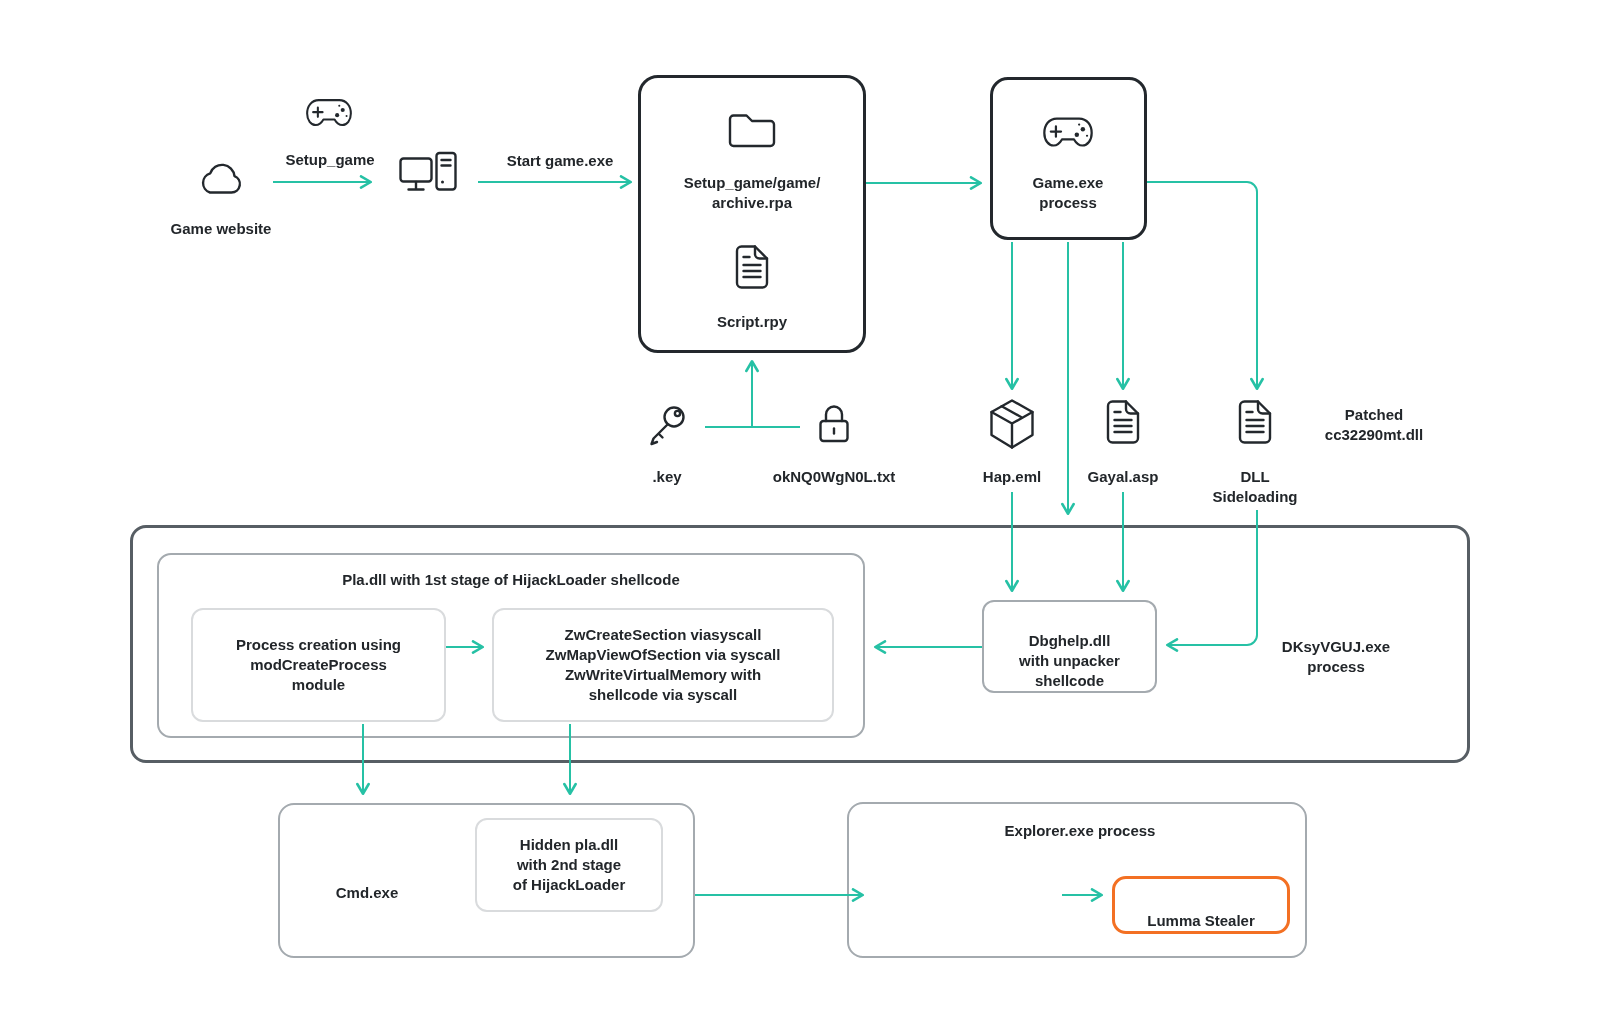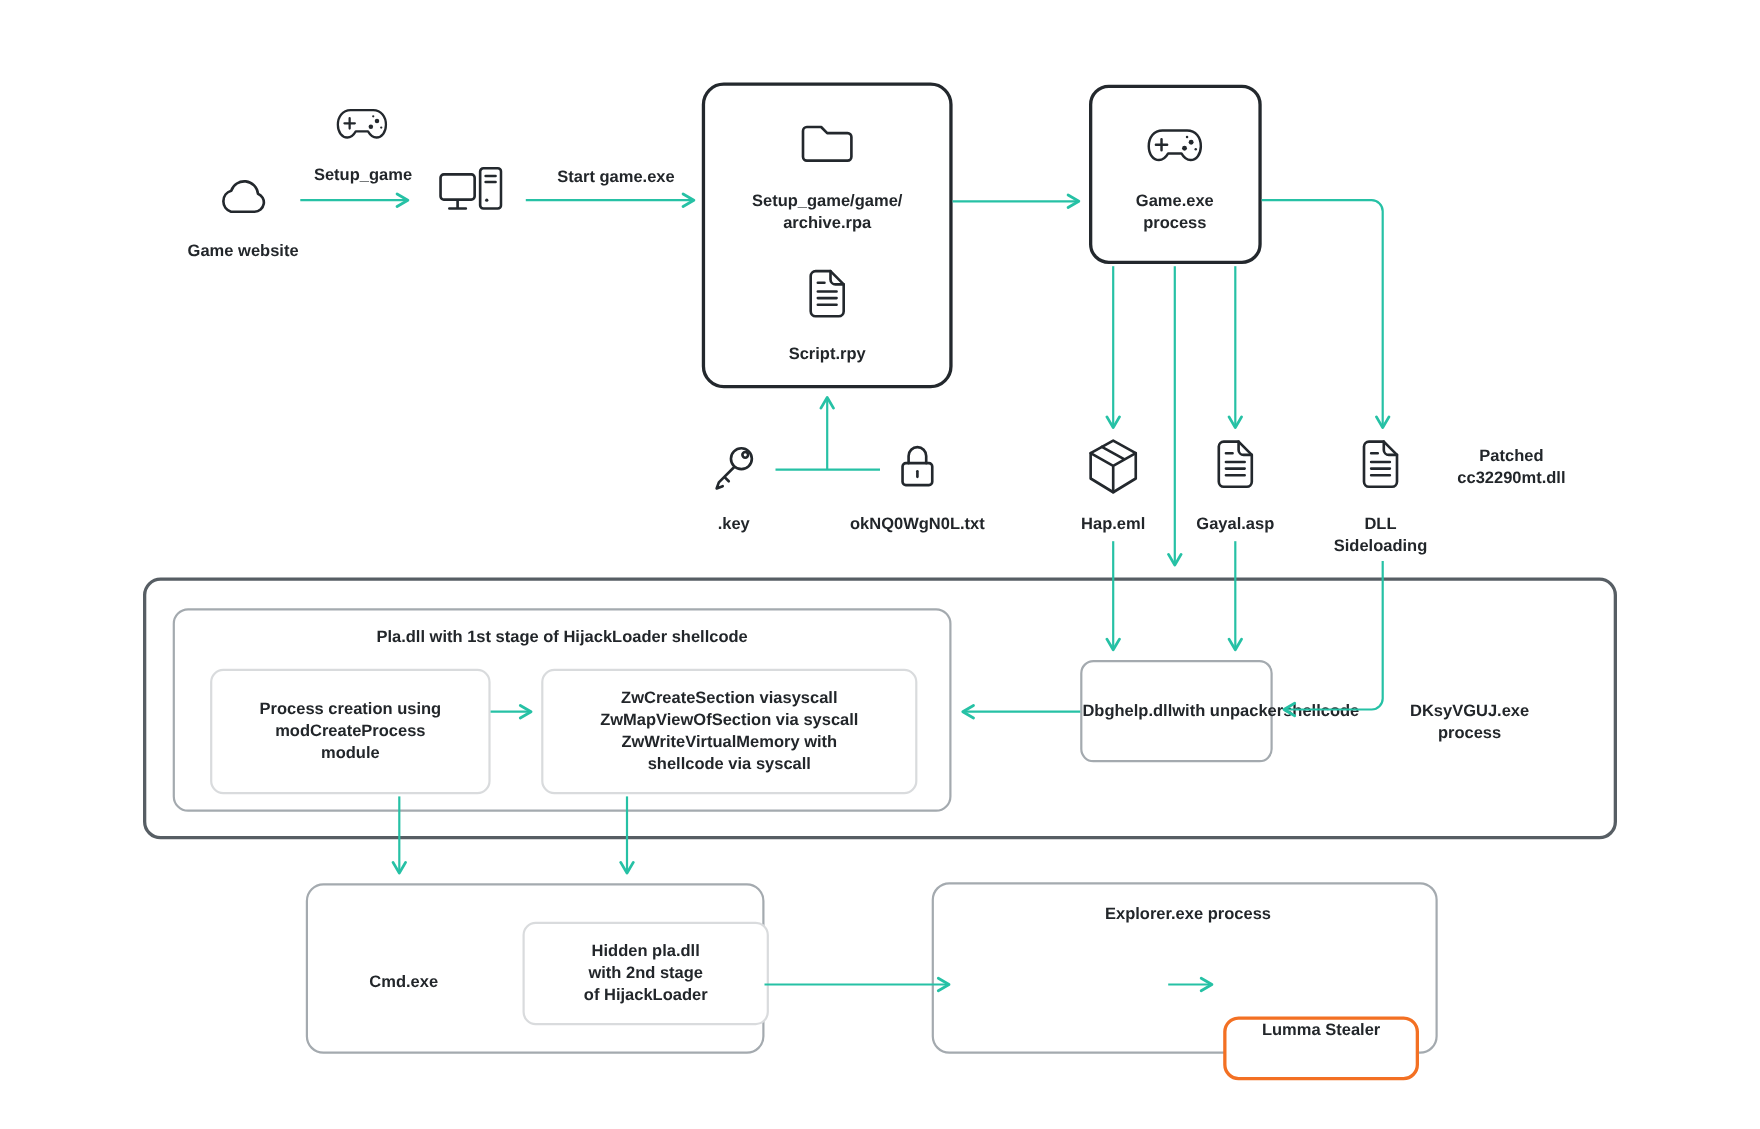--- a/index.html
+++ b/index.html
@@ -7,21 +7,21 @@
     position:relative;width:1600px;height:1026px;background:#ffffff;overflow:hidden;
     font-family:"Liberation Sans","DejaVu Sans",sans-serif;color:#22262a;
   }
   .canvas *{box-sizing:border-box;}
   
   .node{position:absolute;background:#ffffff;}
   .dark-box{border:3px solid #23282d;border-radius:20px;z-index:2;}
   .container-box{border:3px solid #575e64;border-radius:16px;z-index:1;}
   .panel-box{border:2.5px solid #a4aaaf;border-radius:14px;z-index:2;}
   .light-box{border:2px solid #d9dbdd;border-radius:12px;z-index:3;display:flex;flex-direction:column;align-items:center;justify-content:center;}
-  .orange-box{border:3px solid #f37023;border-radius:14px;z-index:3;display:flex;align-items:flex-start;justify-content:center;margin-top:48px;}
+  .orange-box{border:3px solid #f37023;border-radius:14px;z-index:3;display:flex;align-items:flex-end;justify-content:center;}
   
   .lbl{position:absolute;transform:translateX(-50%);text-align:center;font-size:15px;line-height:20px;font-weight:bold;white-space:nowrap;z-index:4;}
   .line{font-size:15px;line-height:20px;font-weight:bold;text-align:center;white-space:nowrap;}
   
   .icon{position:absolute;z-index:3;}
   .icon svg{display:block;}
   .ic{stroke:#23282d;stroke-width:2.4;fill:none;stroke-linecap:round;stroke-linejoin:round;}
   .icf{fill:#23282d;stroke:none;}
   
   .wires{position:absolute;left:0;top:0;z-index:5;pointer-events:none;}
@@ -159,34 +159,34 @@
     <div class="line">module</div>
   </div>
 
   <div class="node light-box" style="left:492px;top:608px;width:342px;height:114px">
     <div class="line">ZwCreateSection viasyscall</div>
     <div class="line">ZwMapViewOfSection via syscall</div>
     <div class="line">ZwWriteVirtualMemory with</div>
     <div class="line">shellcode via syscall</div>
   </div>
 
-  <div class="node panel-box" style="left:982px;top:600px;width:175px;height:93px;border-radius:12px;display:flex;flex-direction:row;align-items:center;justify-content:flex-start">
+  <div class="node panel-box" style="left:982px;top:600px;width:175px;height:93px;border-radius:12px;display:flex;flex-direction:column;align-items:center;justify-content:flex-end">
     <div class="line">Dbghelp.dll</div>
     <div class="line">with unpacker</div>
     <div class="line">shellcode</div>
   </div>
 
   <div class="lbl" style="left:1336px;top:637px">
     <div class="line">DKsyVGUJ.exe</div>
     <div class="line">process</div>
   </div>
 
   <div class="node panel-box" style="left:278px;top:803px;width:417px;height:155px;border-radius:16px"></div>
   <div class="lbl" style="left:367px;top:883px">Cmd.exe</div>
-  <div class="node light-box" style="left:475px;top:838px;width:224px;height:94px">
+  <div class="node light-box" style="left:475px;top:818px;width:188px;height:94px">
     <div class="line">Hidden pla.dll</div>
     <div class="line">with 2nd stage</div>
     <div class="line">of HijackLoader</div>
   </div>
 
   <div class="node panel-box" style="left:847px;top:802px;width:460px;height:156px;border-radius:16px"></div>
   <div class="lbl" style="left:1080px;top:821px">Explorer.exe process</div>
   <div class="node orange-box" style="left:1112px;top:876px;width:178px;height:58px">
     <div class="line">Lumma Stealer</div>
   </div>

